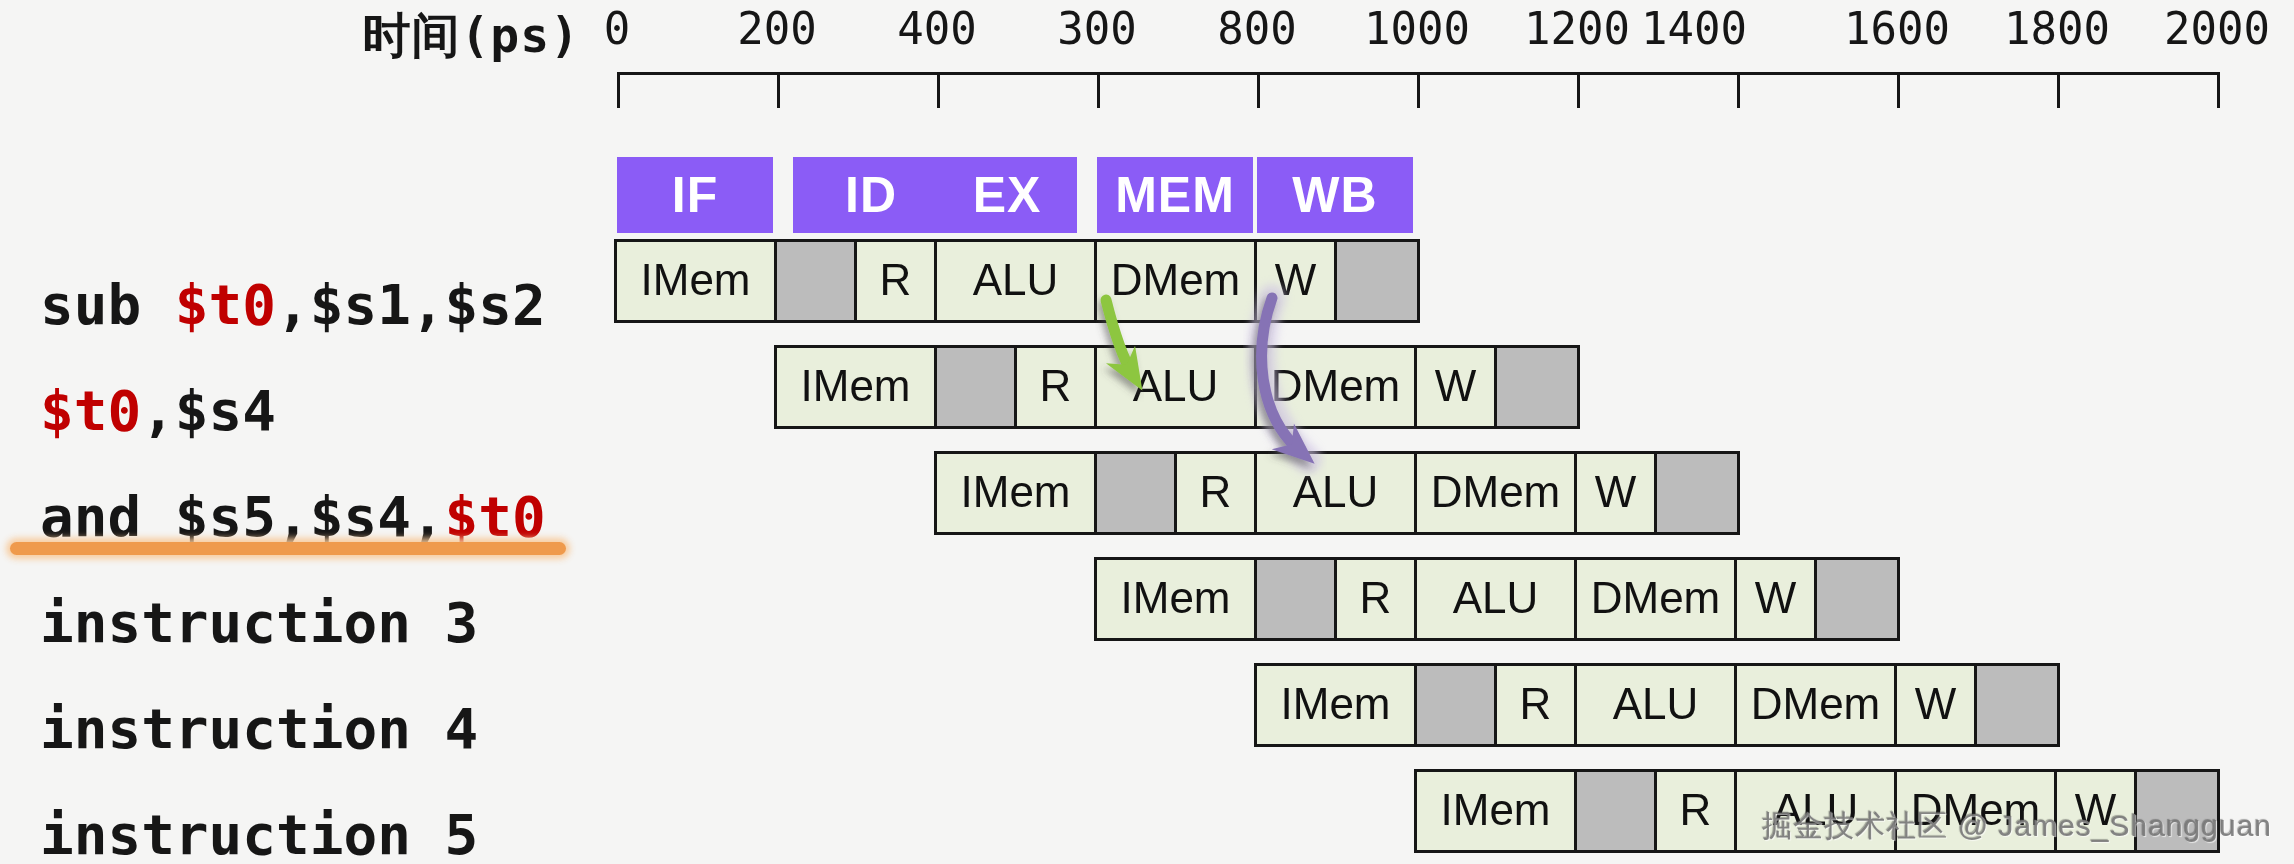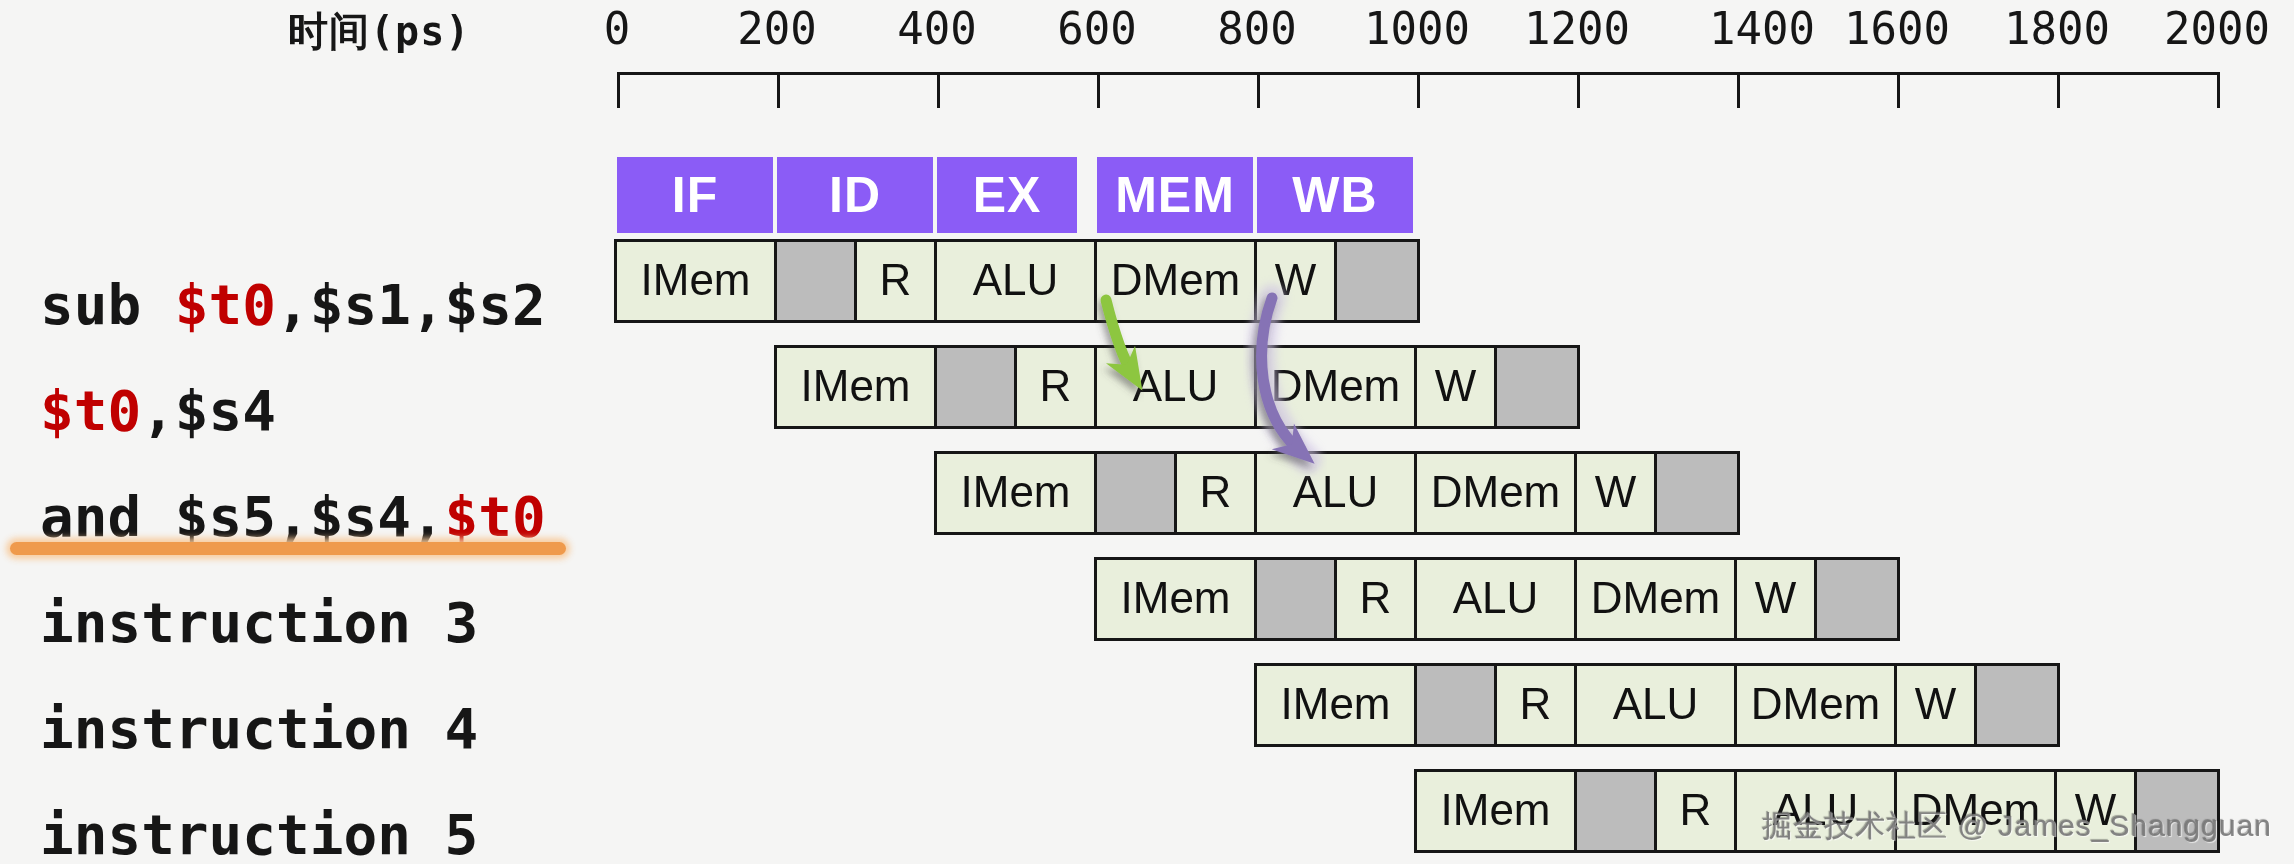--- a/index.html
+++ b/index.html
@@ -5,23 +5,23 @@
   html,body { margin:0; padding:0; }
   body { background:#e9e9e9; font-family:"Liberation Sans", sans-serif; }
   #canvas {
     position:relative; width:2294px; height:864px;
     background:#f5f5f4; overflow:hidden;
     font-family:"Liberation Sans", sans-serif;
   }
 
   
   #axis-title {
-    position:absolute; left:288px; top:4px; width:300px; height:56px;
+    position:absolute; left:280px; top:4px; width:300px; height:56px;
     font-family:"DejaVu Sans Mono","Liberation Mono",monospace;
-    font-size:40px; font-weight:600; color:#161616; text-align:left;
+    font-size:48px; font-weight:600; color:#161616; text-align:right;
     letter-spacing:1px; white-space:nowrap;
   }
   .tick-label {
     position:absolute; top:4px; width:160px; height:50px;
     font-family:"DejaVu Sans Mono","Liberation Mono",monospace;
     font-size:44px; color:#161616; text-align:center; line-height:50px;
   }
   #axis-line { position:absolute; top:72px; height:3px; background:#161616; }
   .tick-mark { position:absolute; top:72px; width:3px; height:36px; background:#161616; }
 
@@ -79,40 +79,40 @@
   <div id="axis-title">时间(ps)</div>
   <div id="axis-line" style="left: 617px; width: 1603px;"></div>
   <div id="ticks-holder">
       <div class="tick-mark" style="left: 617px;"></div>
       <div class="tick-label" style="left: 537px;">0</div>
       <div class="tick-mark" style="left: 777px;"></div>
       <div class="tick-label" style="left: 697px;">200</div>
       <div class="tick-mark" style="left: 937px;"></div>
       <div class="tick-label" style="left: 857px;">400</div>
       <div class="tick-mark" style="left: 1097px;"></div>
-      <div class="tick-label" style="left: 1017px;">600</div>
+      <div class="tick-label" style="left: 1017px;">300</div>
       <div class="tick-mark" style="left: 1257px;"></div>
       <div class="tick-label" style="left: 1177px;">800</div>
       <div class="tick-mark" style="left: 1417px;"></div>
       <div class="tick-label" style="left: 1337px;">1000</div>
       <div class="tick-mark" style="left: 1577px;"></div>
       <div class="tick-label" style="left: 1497px;">1200</div>
       <div class="tick-mark" style="left: 1737px;"></div>
-      <div class="tick-label" style="left: 1682px;">1400</div>
+      <div class="tick-label" style="left: 1614px;">1400</div>
       <div class="tick-mark" style="left: 1897px;"></div>
       <div class="tick-label" style="left: 1817px;">1600</div>
       <div class="tick-mark" style="left: 2057px;"></div>
       <div class="tick-label" style="left: 1977px;">1800</div>
       <div class="tick-mark" style="left: 2217px;"></div>
       <div class="tick-label" style="left: 2137px;">2000</div>
     </div>
 
   <div id="stage-header-holder">
       <div class="stage-box" style="left: 617px; width: 156px;">IF</div>
-      <div class="stage-box" style="left: 777px; width: 156px;">ID</div>
+      <div class="stage-box" style="left: 793px; width: 156px;">ID</div>
       <div class="stage-box" style="left: 937px; width: 140px;">EX</div>
       <div class="stage-box" style="left: 1097px; width: 156px;">MEM</div>
       <div class="stage-box" style="left: 1257px; width: 156px;">WB</div>
     </div>
 
   <div id="rows-holder">
       <div class="pipe-row" style="left: 614px; top: 239px;">
         <div class="pipe-cell" style="width: 160px;">IMem</div>
         <div class="pipe-cell idle" style="width: 80px;"></div>
         <div class="pipe-cell" style="width: 80px;">R</div>

